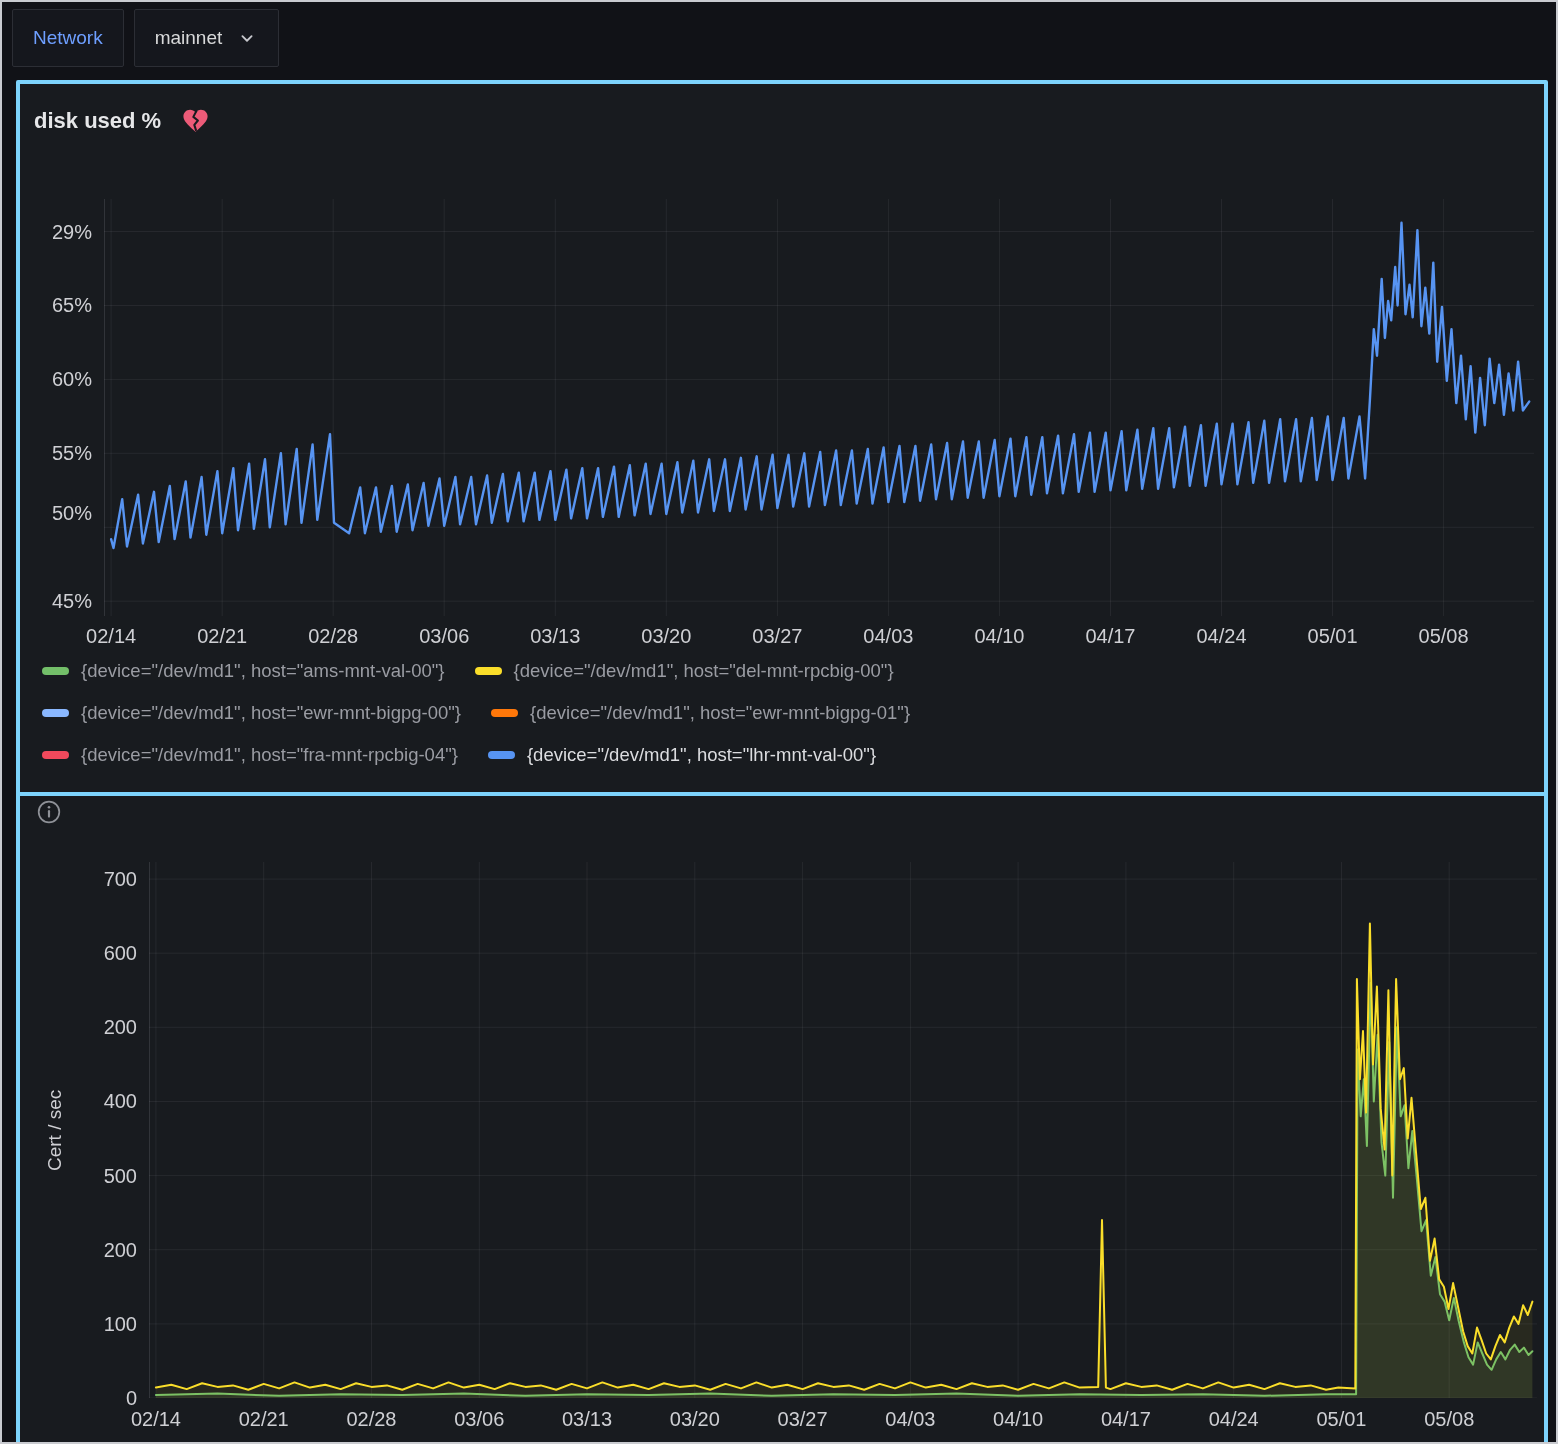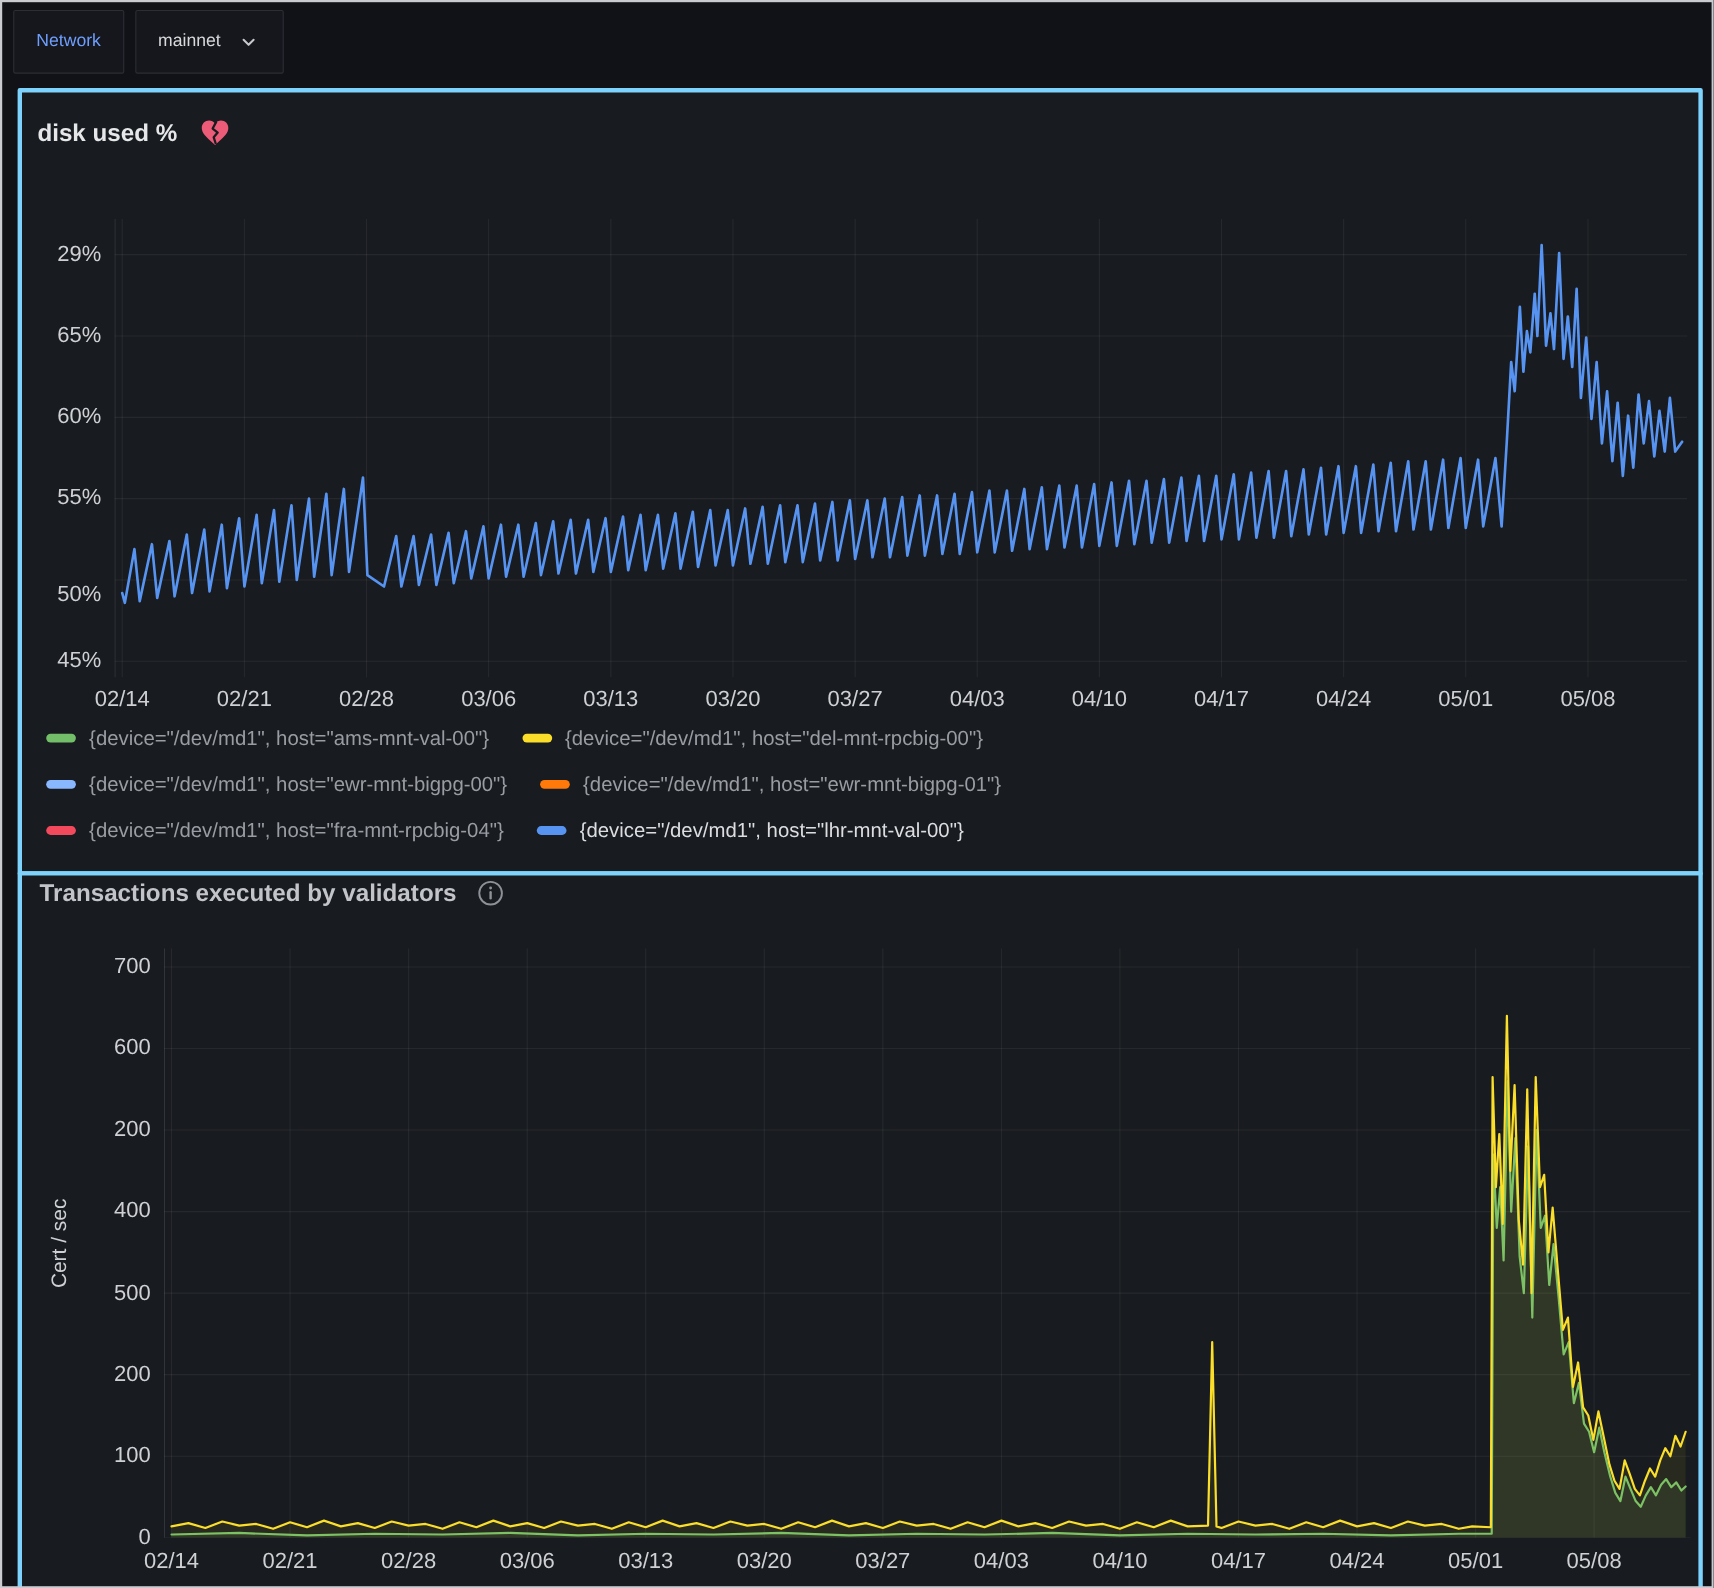--- a/index.html
+++ b/index.html
@@ -6,21 +6,21 @@
   body{
     width:1558px;height:1444px;position:relative;overflow:hidden;
     background:#111217;color:#d8d9da;
     font-family:"Liberation Sans","DejaVu Sans",sans-serif;
   }
   .window-frame{position:absolute;inset:0;border:2px solid #c9cbd0;pointer-events:none;z-index:90}
 
   
   .topbar{position:absolute;left:12px;top:9px;display:flex;gap:10px;height:58px;z-index:5}
   .varbox{display:flex;align-items:center;padding:0 20px;border:1px solid #2c2e35;
-          border-radius:2px;background:#15171d;font-size:16px;font-weight:500}
+          border-radius:2px;background:#15171d;font-size:19px;font-weight:500}
   .varbox.vlabel{color:#6e9fff}
   .varbox.vvalue{color:#d8d9da;gap:14px;cursor:pointer}
   .chev svg{display:block}
 
   
   .panel{position:absolute;background:#181b1f;border:4px solid #7dd3fc;border-radius:2px}
   #panel-disk{left:16px;top:80px;width:1524px;height:708px}
   #panel-tx{left:16px;top:792px;width:1524px;height:680px}
   .panel-title{position:absolute;display:flex;align-items:center;font-weight:600;font-size:22px;white-space:nowrap}
   #panel-disk .panel-title{left:14px;top:22px;color:#e6e7e9;gap:20px}
@@ -80,21 +80,21 @@
     <span class="icon">
       <svg width="29" height="29" viewBox="0 0 24 24">
         <path d="M12 21.35l-1.45-1.32C5.4 15.36 2 12.28 2 8.5 2 5.42 4.42 3 7.5 3c1.74 0 3.41.81 4.5 2.09C13.09 3.81 14.76 3 16.5 3 19.58 3 22 5.42 22 8.5c0 3.78-3.4 6.86-8.55 11.54L12 21.35z" fill="#ec5b78"></path>
         <polyline points="13,3.8 10.2,9 14,12 11,15.6 12.6,20.6" fill="none" stroke="#181b1f" stroke-width="1.7" stroke-linejoin="round"></polyline>
       </svg>
     </span>
   </div>
 
   <div class="y-labels" id="ylabels-0">
       <div class="y-tick" style="top: 402.213px;">45%</div>
-      <div class="y-tick" style="top: 342px; text-align: right;">50%</div>
+      <div class="y-tick" style="top: 314px; text-align: right;">50%</div>
       <div class="y-tick" style="top: 254.34px;">55%</div>
       <div class="y-tick" style="top: 180.404px;">60%</div>
       <div class="y-tick" style="top: 106.468px; margin-left: 24px;">65%</div>
       <div class="y-tick" style="top: 32.5319px;">29%</div>
     </div>
   <div class="plot" id="plot-0">
       <svg width="1430" height="417" viewBox="0 0 1430 417">
         <line class="grid" x1="7.1" x2="7.1" y1="0" y2="417"></line>
         <line class="grid" x1="118.2" x2="118.2" y1="0" y2="417"></line>
         <line class="grid" x1="229.2" x2="229.2" y1="0" y2="417"></line>
@@ -163,21 +163,20 @@
         <div class="legend-item bright">
           <span class="swatch" style="background: rgb(87, 148, 242);"></span>
           <span>{device="/dev/md1", host="lhr-mnt-val-00"}</span>
         </div>
       </div>
     </div>
 </div>
 
 <div class="panel" id="panel-tx">
   <div class="panel-title">
-    <span>Transactions executed by validators</span>
     <span class="icon">
       <svg width="26" height="26" viewBox="0 0 24 24">
         <circle cx="12" cy="12" r="9.5" fill="none" stroke="#8e9197" stroke-width="1.6"></circle>
         <circle cx="12" cy="7.6" r="1.2" fill="#8e9197"></circle>
         <rect x="11" y="10.2" width="2" height="7" rx="1" fill="#8e9197"></rect>
       </svg>
     </span>
   </div>
 
   <div class="ylabel-rot">Cert / sec</div>

